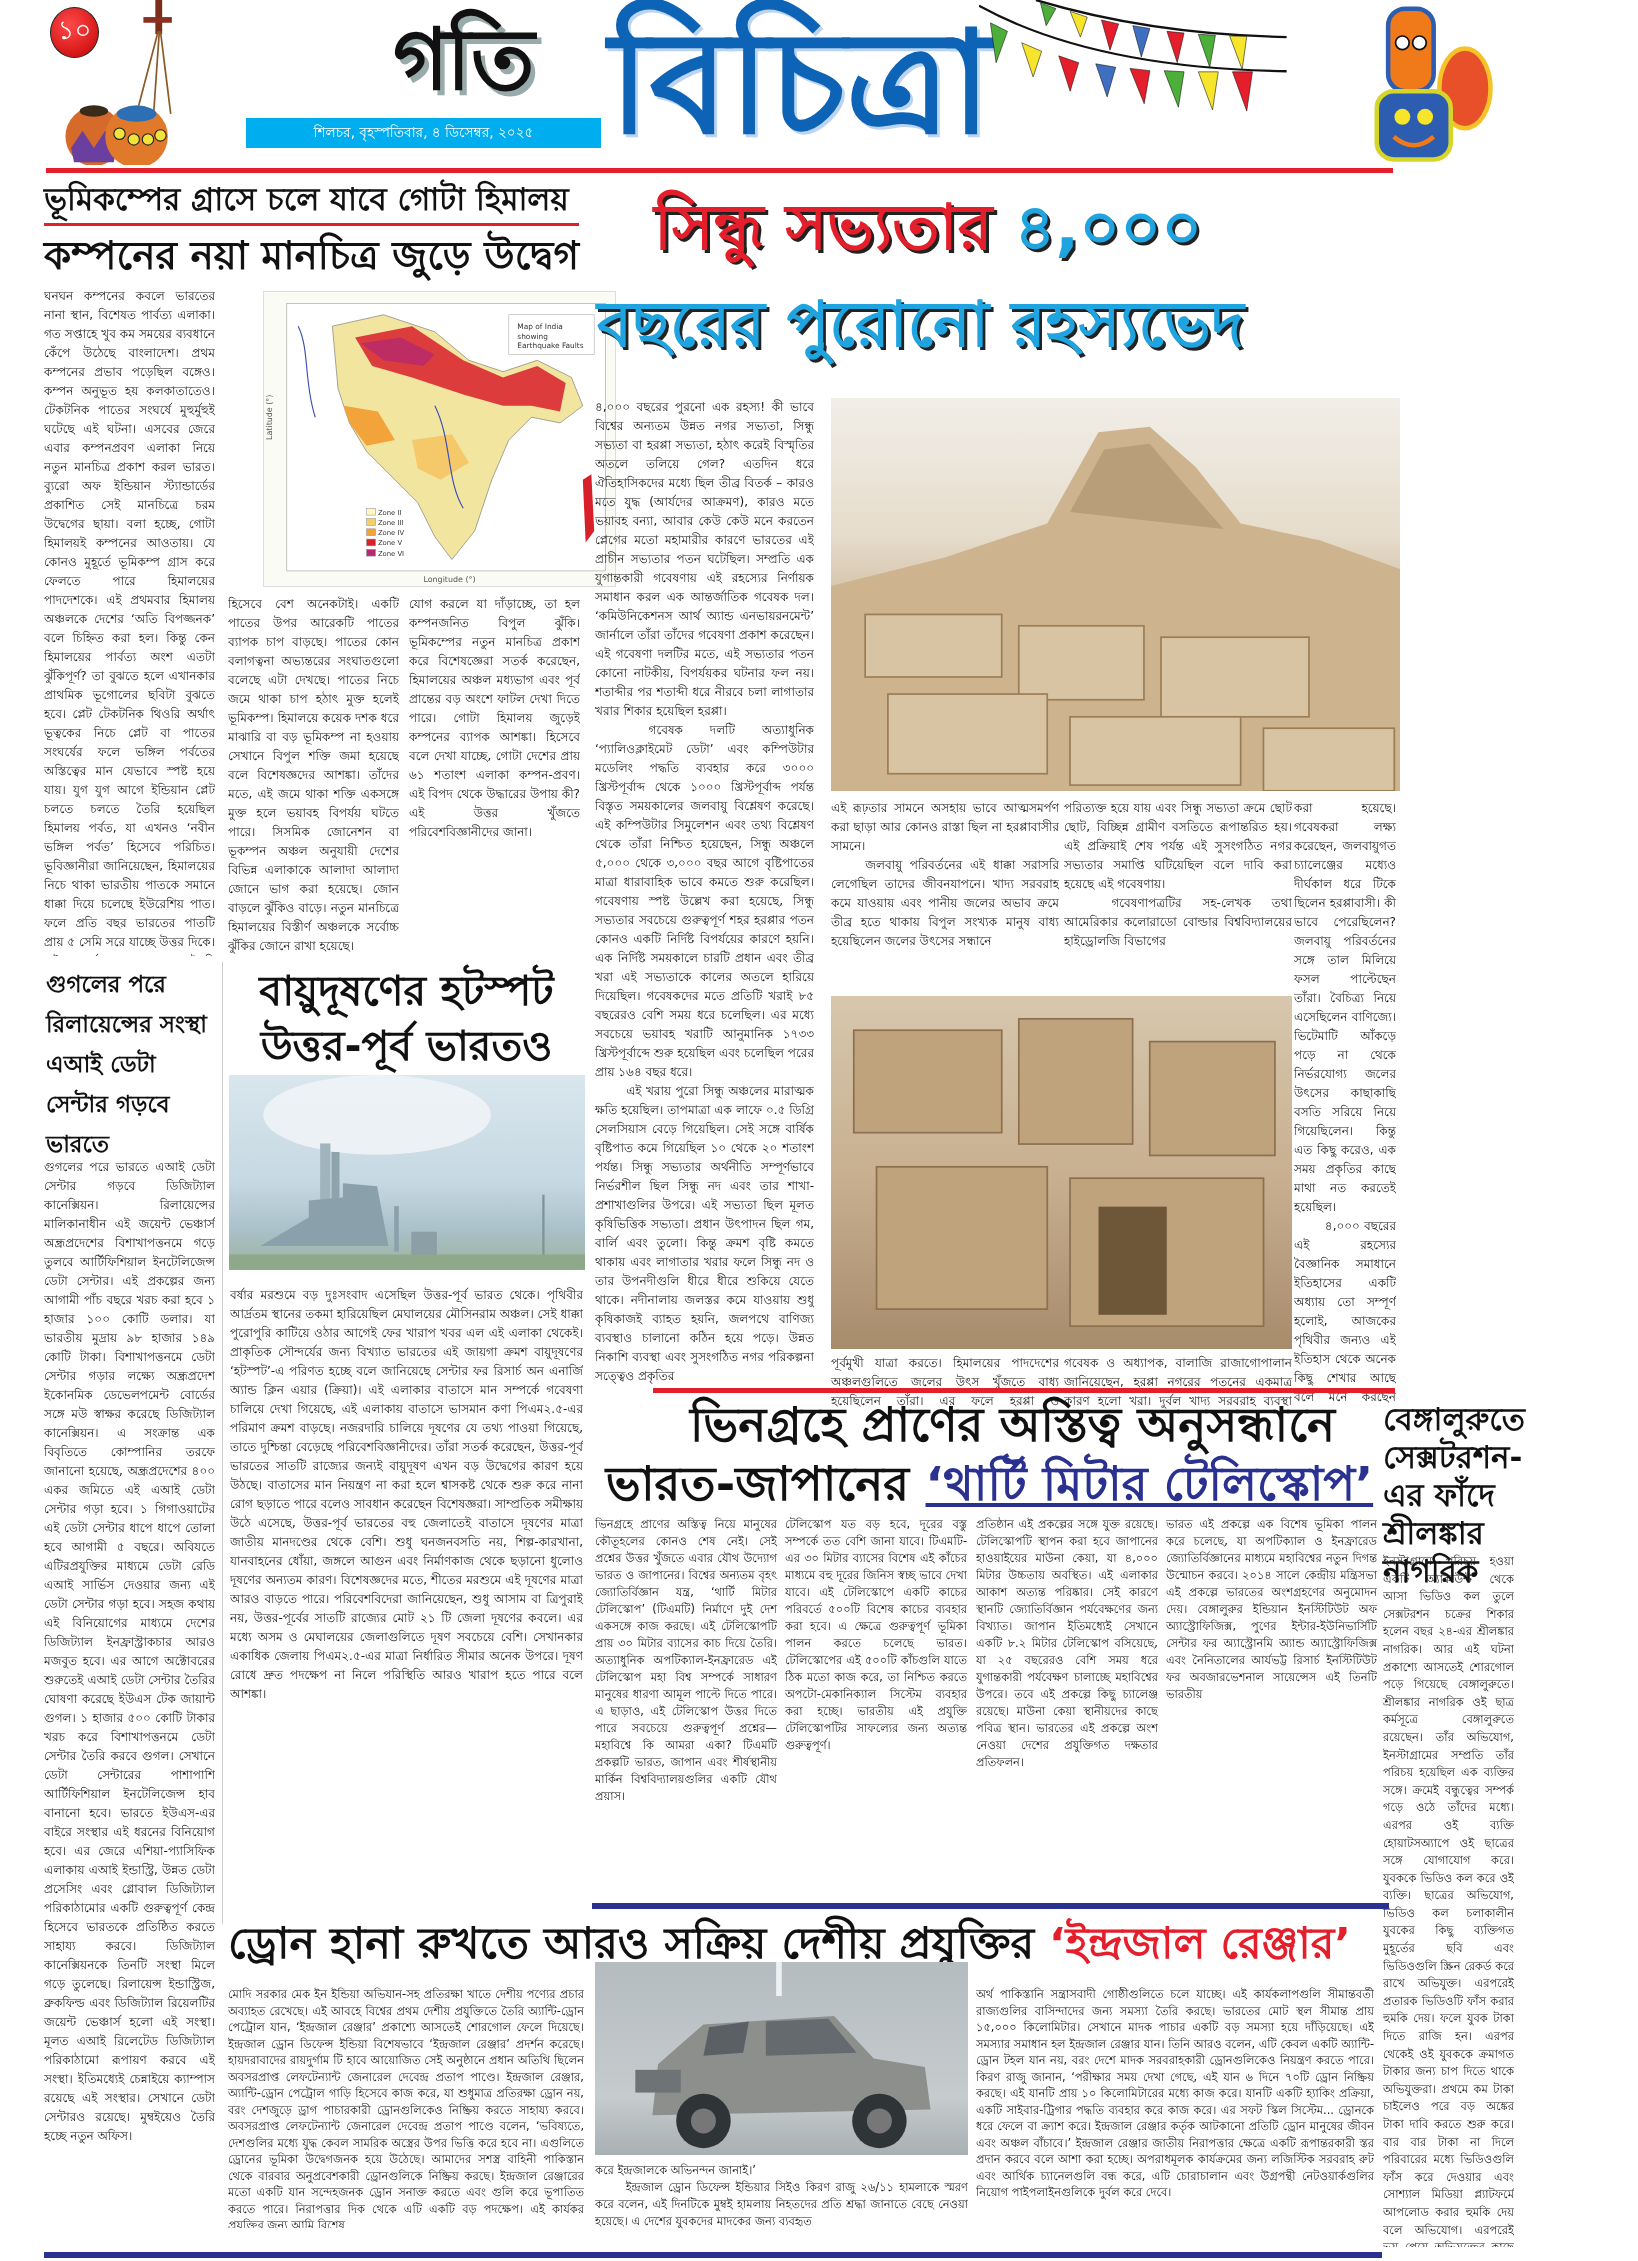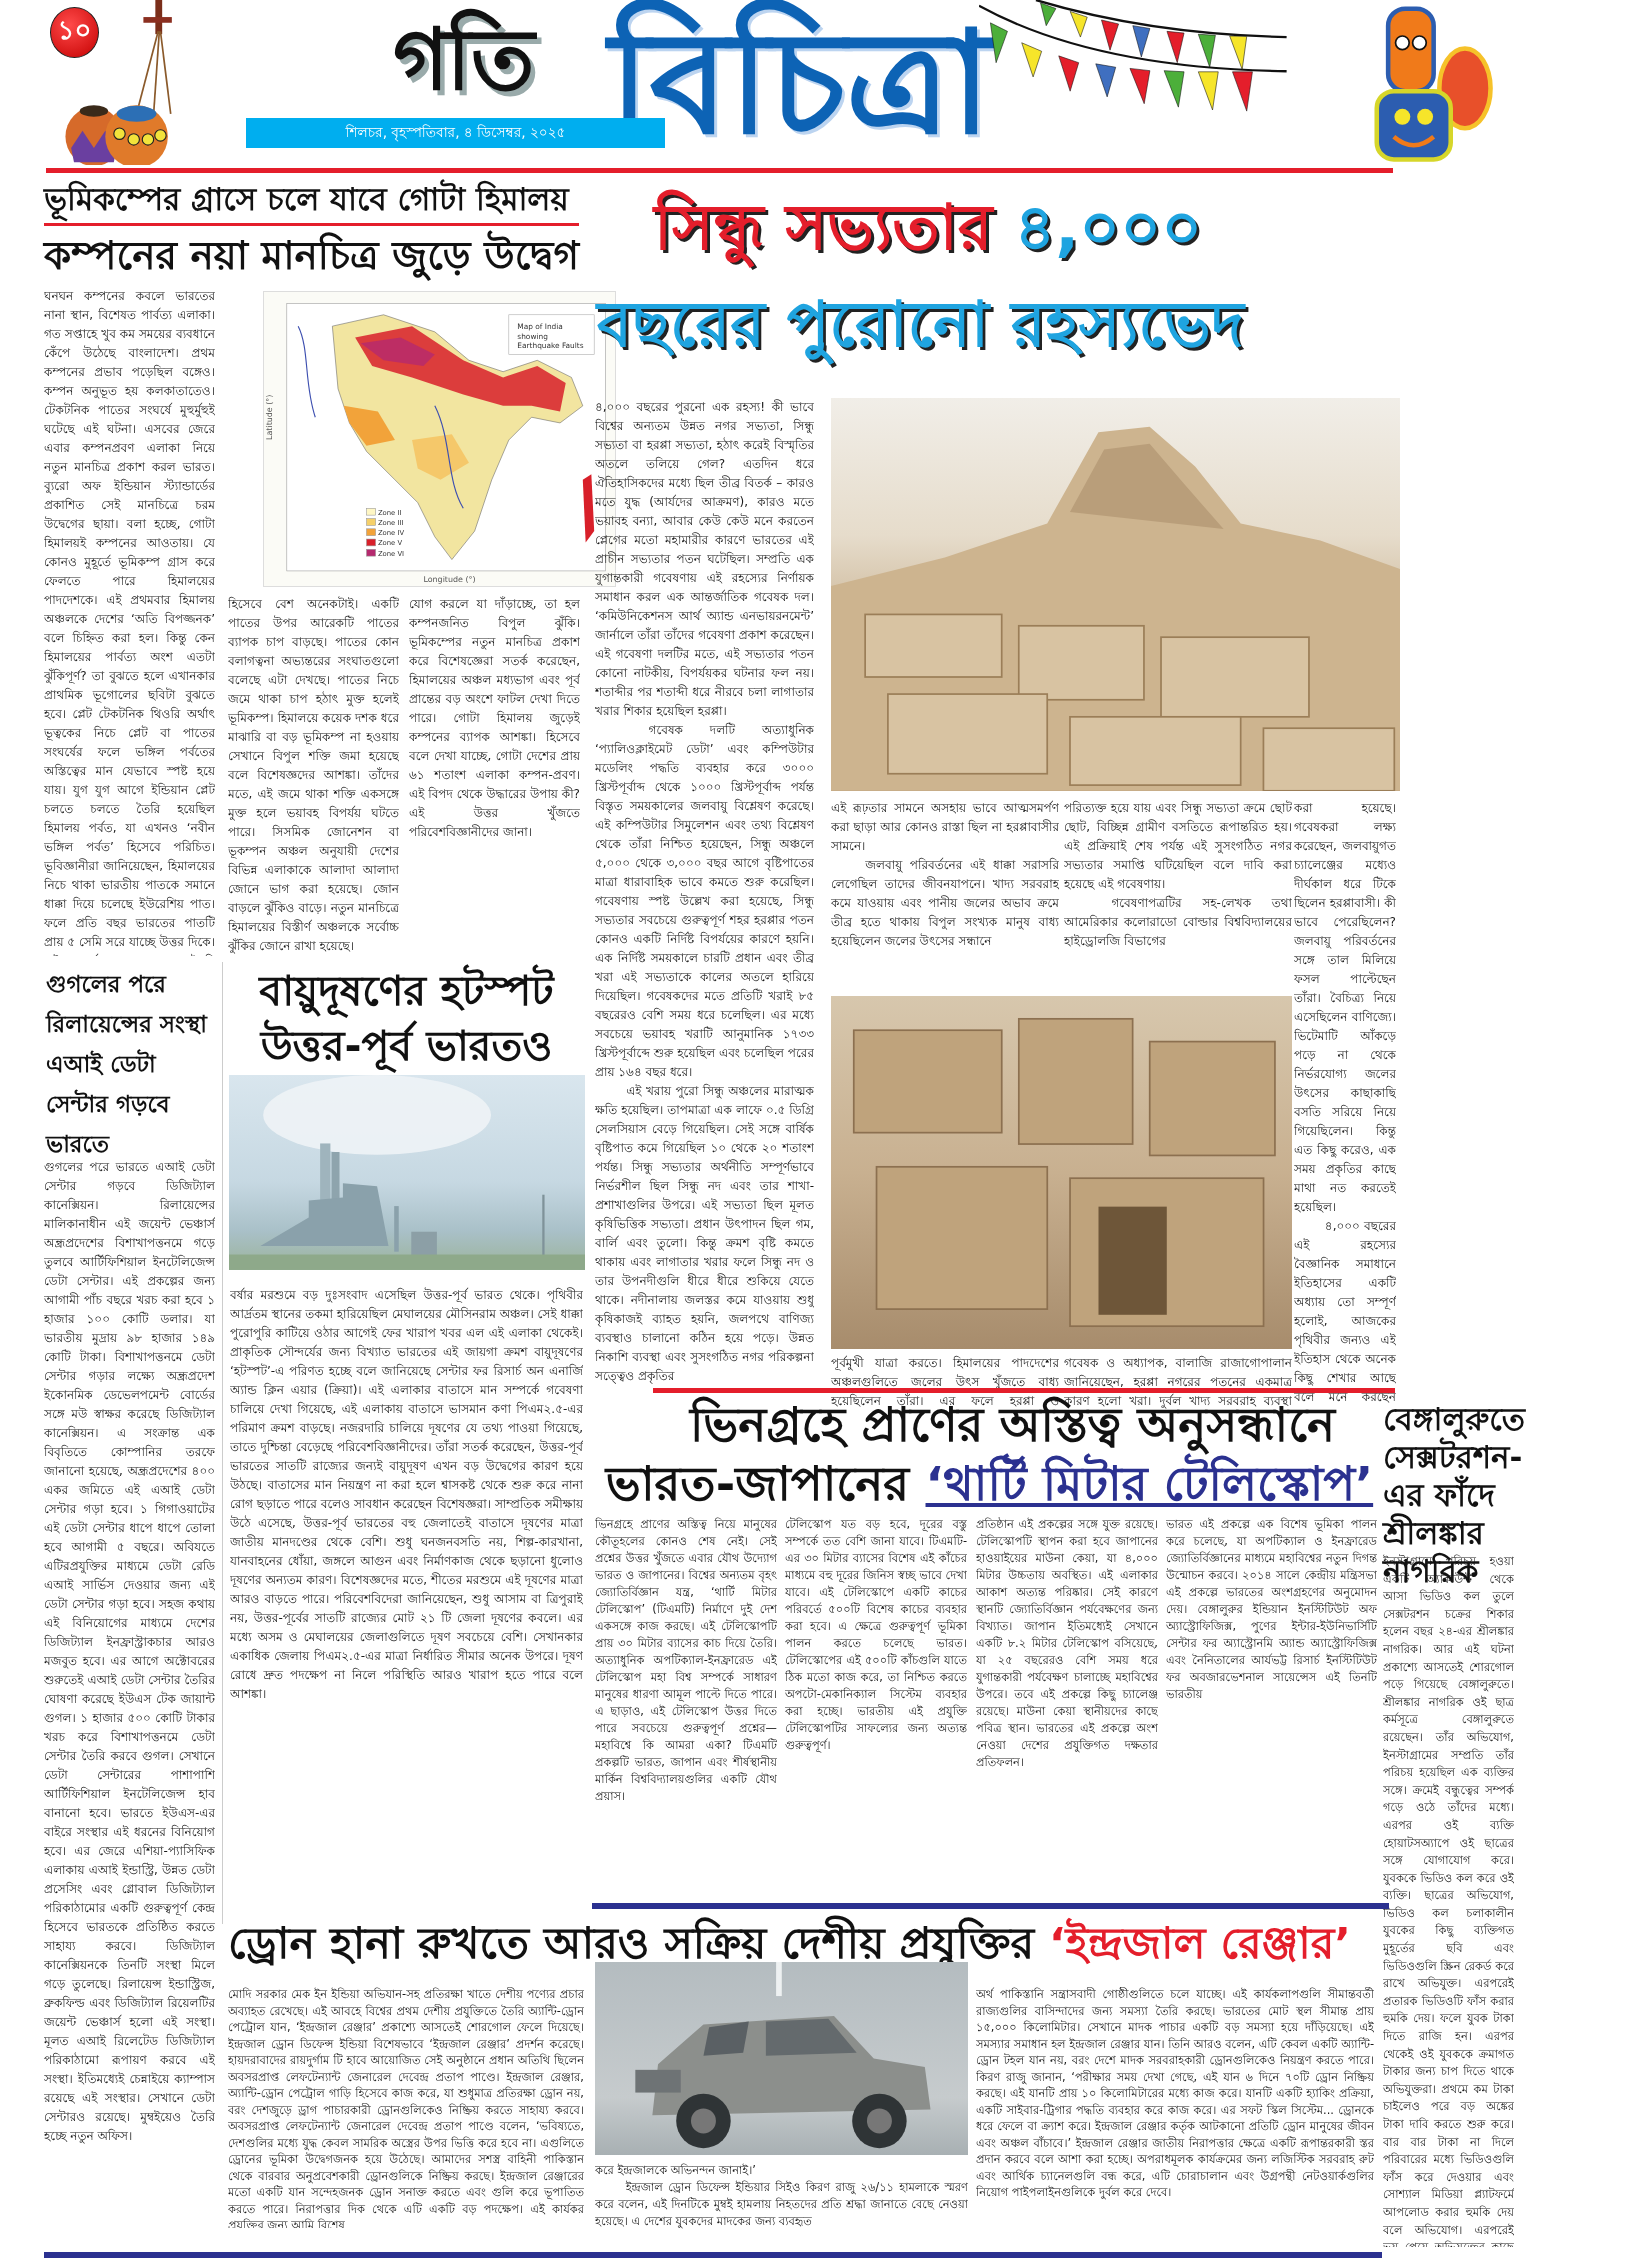--- a/index.html
+++ b/index.html
@@ -7,24 +7,24 @@
   body { position: relative; font-family: "DejaVu Sans", sans-serif; color: #111; }
   .abs { position: absolute; }
   .body-text { font-size: 12px; line-height: 19px; text-align: justify; color: #1a1a1a; white-space: pre-wrap; word-break: break-word; }
   .hl { font-family: "DejaVu Sans", sans-serif; font-weight: bold; color: #111; }
   .redbar { position: absolute; height: 4.6px; background: #e41e2b; }
   .navybar { position: absolute; height: 5.7px; background: #2b3190; }
   .vrule { position: absolute; width: 1.1px; background: #ccc; }
   .photo { position: absolute; overflow: hidden; }
 
   
-  #page-num { left: 50px; top: 6.8px; width: 49px; height: 51px; border-radius: 50%; background: radial-gradient(circle at 40% 35%, #ff4a4a, #c40000); color: #fff; font-size: 26px; font-weight: bold; display:flex; align-items:center; justify-content:center; border: 1.7px solid #222; }
+  #page-num { left: 50px; top: 6.8px; width: 49px; height: 51px; border-radius: 50%; background: radial-gradient(circle at 40% 35%, #ff4a4a, #c40000); color: #fff; font-size: 26px; font-weight: normal; display:flex; align-items:center; justify-content:center; border: 1.7px solid #222; }
   #title-gati { left: 393px; top: 11.4px; font-size: 85px; font-weight: 900; color: #111; text-shadow: 4.6px 4.6px 0 #9aa; letter-spacing: -2.3px; line-height: 97px; }
   #title-bichitra { left: 609px; top: 2.8px; font-size: 142px; font-weight: 900; color: #0d63b5; line-height: 159px; text-shadow: 2.8px 2.8px 0 #bcd4f0; }
-  #dateline { left: 246px; top: 118px; width: 419px; height: 30px; background: #00aeef; color: #fff; font-size: 13.7px; display: flex; align-items: center; justify-content: center; }
+  #dateline { left: 246px; top: 118px; width: 355px; height: 30px; background: #00aeef; color: #fff; font-size: 13.7px; display: flex; align-items: center; justify-content: center; }
 </style>
 </head>
 <body>
 
 <div class="abs" id="page-num">
     <span>১০</span>
   </div>
 
 <svg class="abs" style="left:51px;top:0;width:137px;height:165px" viewBox="0 0 240 290">
   <rect x="183" y="0" width="12" height="60" fill="#7a2e1a"></rect>

